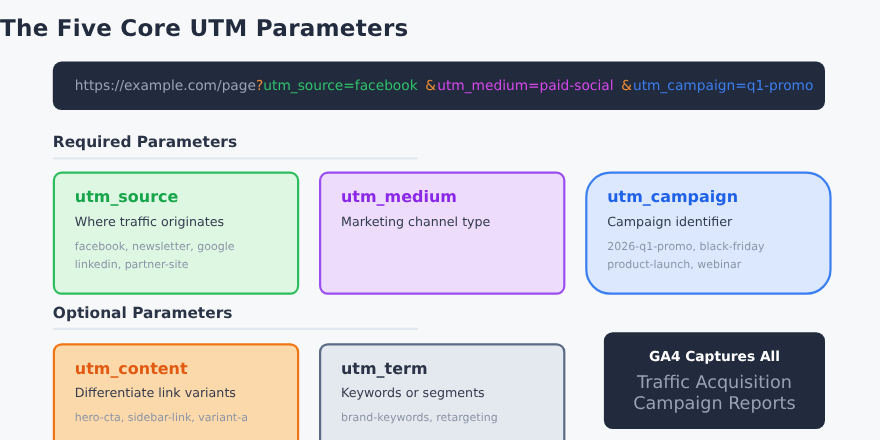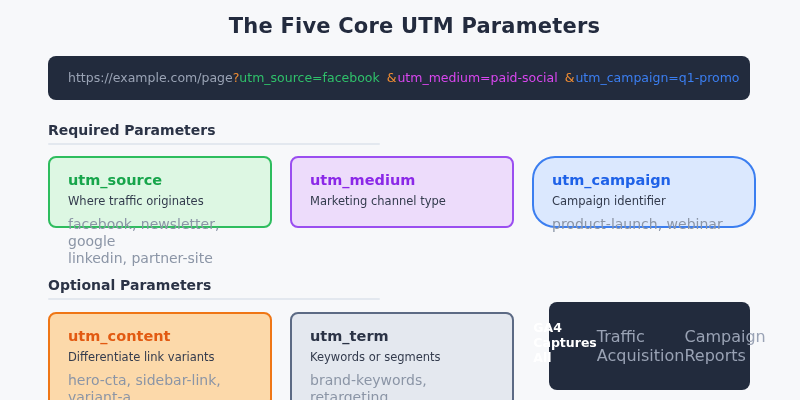--- a/index.html
+++ b/index.html
@@ -15,26 +15,25 @@
     font-family: "DejaVu Sans", "Liberation Sans", sans-serif;
     position: relative;
   }
 
   
   .page-title {
     position: absolute;
     left: 0;
     top: 14px;
     width: 800px;
-    text-align: center;
+    text-align: left;
     font-size: 21px;
     font-weight: bold;
     color: #232b3e;
     letter-spacing: 0.2px;
-    padding-left: 29px;
   }
 
   
   .url-bar {
     position: absolute;
     left: 48px;
     top: 56px;
     width: 702px;
     height: 44px;
     background: #222b3d;
@@ -90,26 +89,26 @@
     font-size: 14.5px;
     font-weight: bold;
     margin-bottom: 6px;
   }
   .card-desc {
     font-size: 11.5px;
     color: #333b4d;
     margin-bottom: 8px;
   }
   .card-ex {
-    font-size: 14px;
+    font-size: 10px;
     color: #8b95a6;
     line-height: 17px;
   }
 
-  .row-required .card { top: 156px; height: 72px; }
+  .row-required .card { top: 156px; height: 112px; }
   .row-optional .card { top: 312px; height: 95px; }
 
   .card.col-1 { left: 48px; }
   .card.col-2 { left: 290px; }
   .card.col-3 { left: 532px; border-radius: 23px; }
 
   .theme-green  { background: #ddf7e3; border-color: #2ebd5e; }
   .theme-green  .card-title { color: #17a54b; }
   .theme-purple { background: #eddcfb; border-color: #9a4ef0; }
   .theme-purple .card-title { color: #8b28e8; }
@@ -123,21 +122,21 @@
   
   .ga4-panel {
     position: absolute;
     left: 549px;
     top: 302px;
     width: 201px;
     height: 88px;
     background: #222b3d;
     border-radius: 8px;
     display: flex;
-    flex-direction: row;
+    flex-direction: column;
     align-items: center;
     justify-content: center;
   }
   .ga4-title {
     font-size: 12.5px;
     font-weight: bold;
     color: #ffffff;
     margin-bottom: 7px;
   }
   .ga4-line {
@@ -174,20 +173,21 @@
   </div>
 
   <div class="card col-2 theme-purple">
     <div class="card-title">utm_medium</div>
     <div class="card-desc">Marketing channel type</div>
   </div>
 
   <div class="card col-3 theme-blue">
     <div class="card-title">utm_campaign</div>
     <div class="card-desc">Campaign identifier</div>
+    <div class="card-ex">2026-q1-promo, black-friday</div>
     <div class="card-ex">product-launch, webinar</div>
   </div>
 
 </div>
 
 <div class="section-head" id="head-optional">Optional Parameters</div>
 <div class="section-rule" id="rule-optional"></div>
 
 <div class="row-optional">
 

